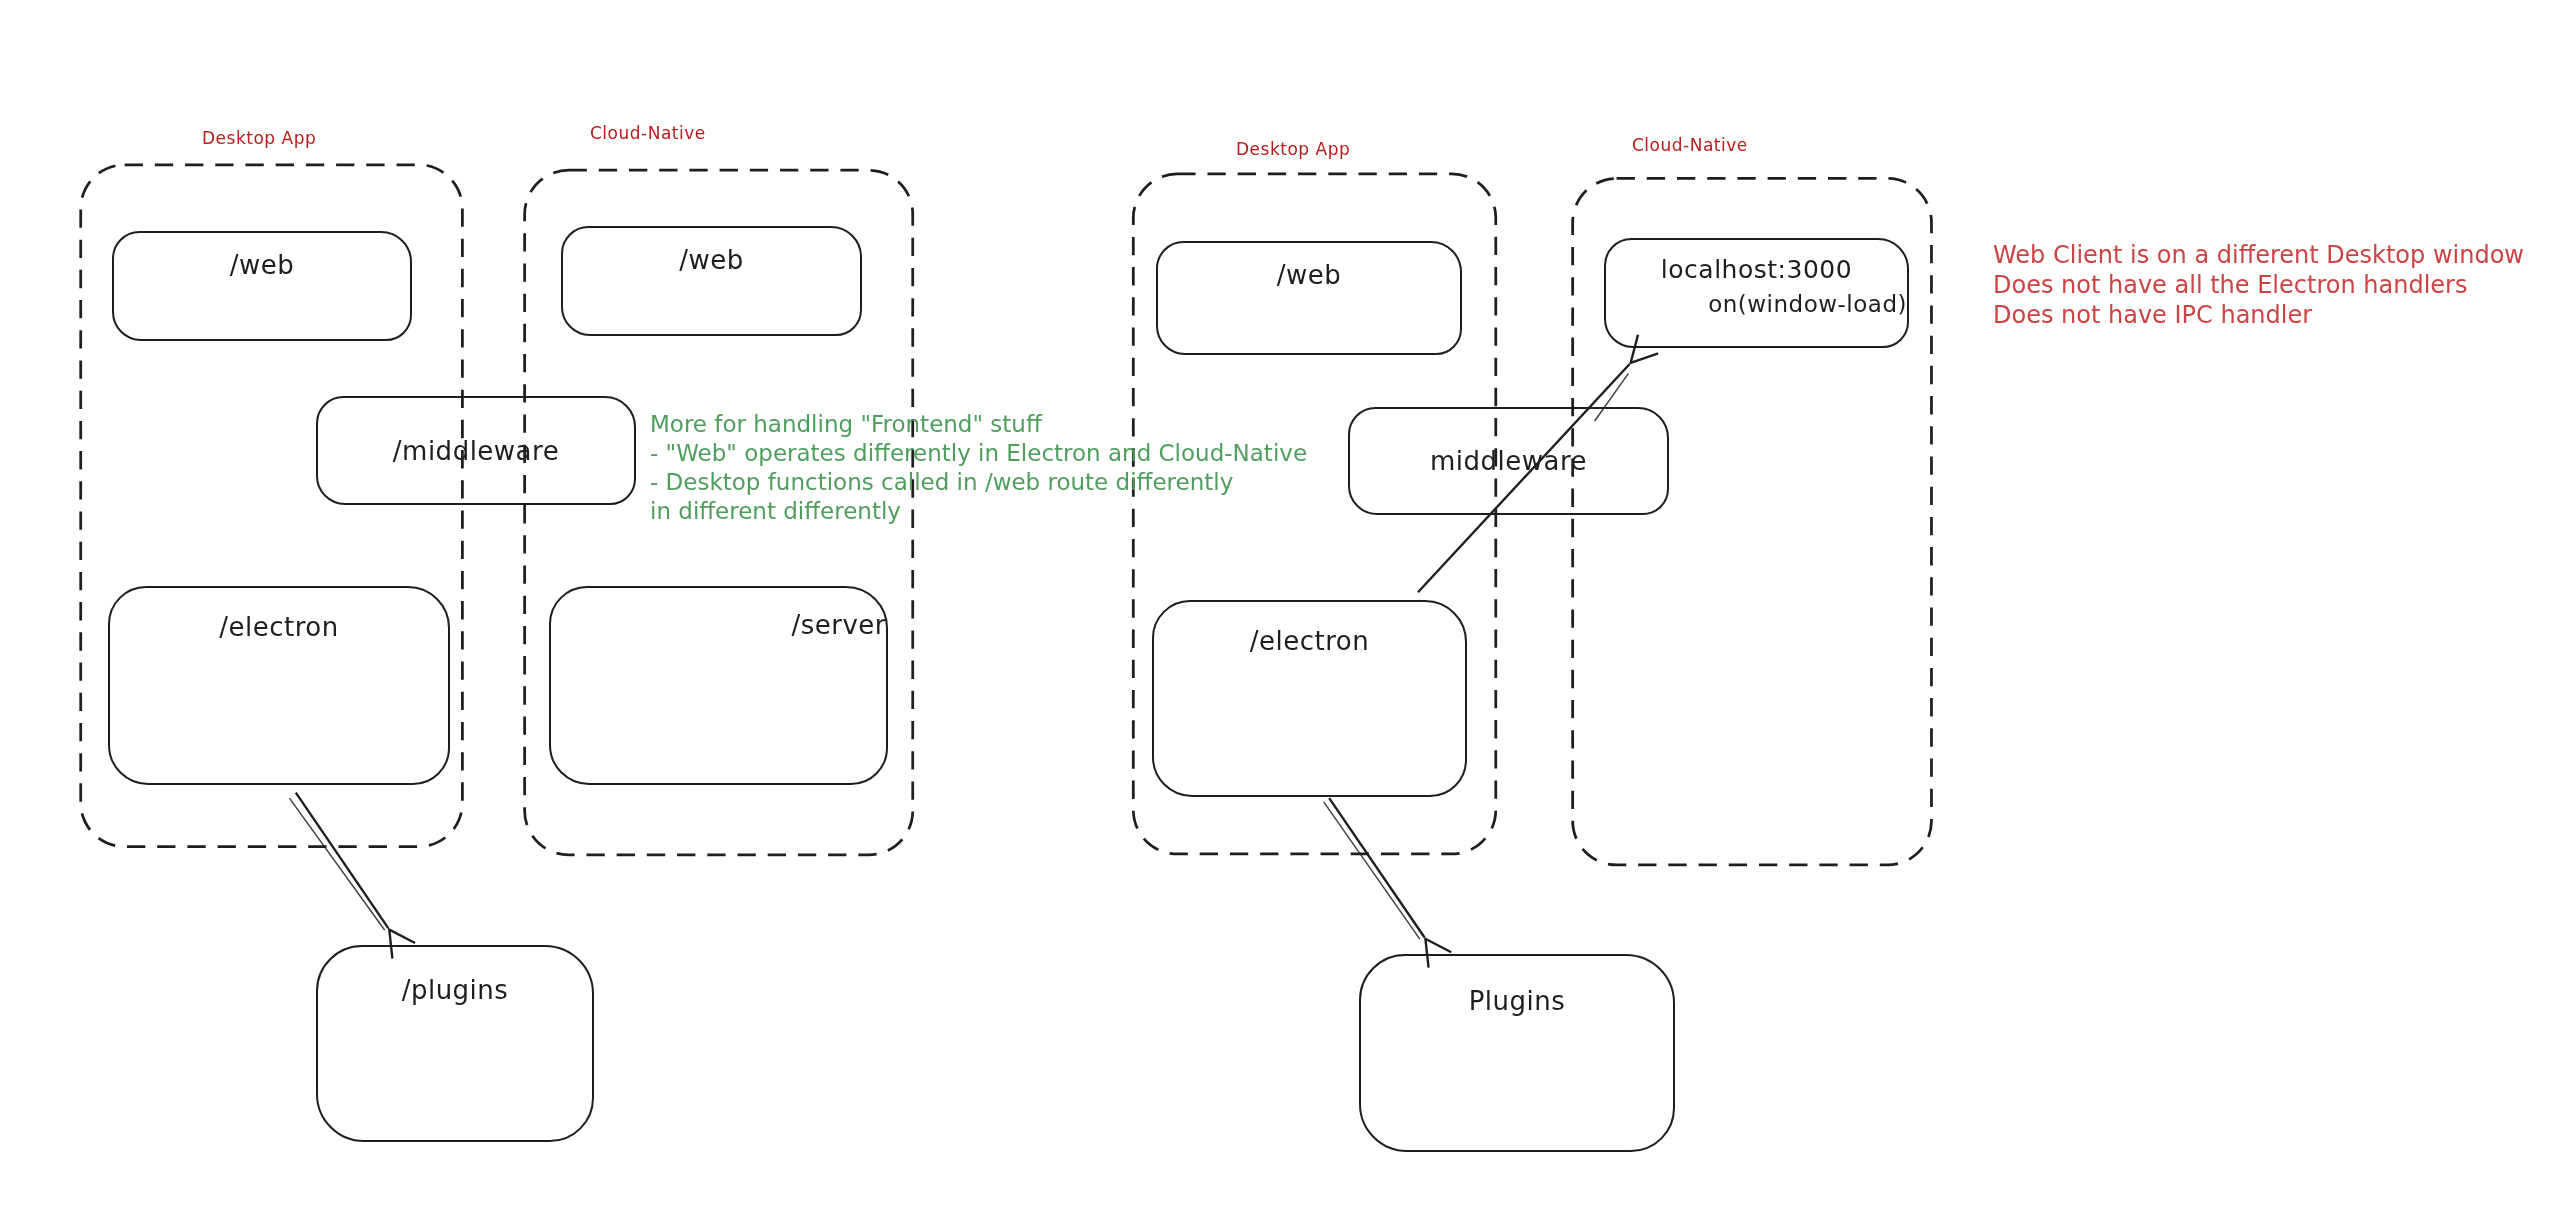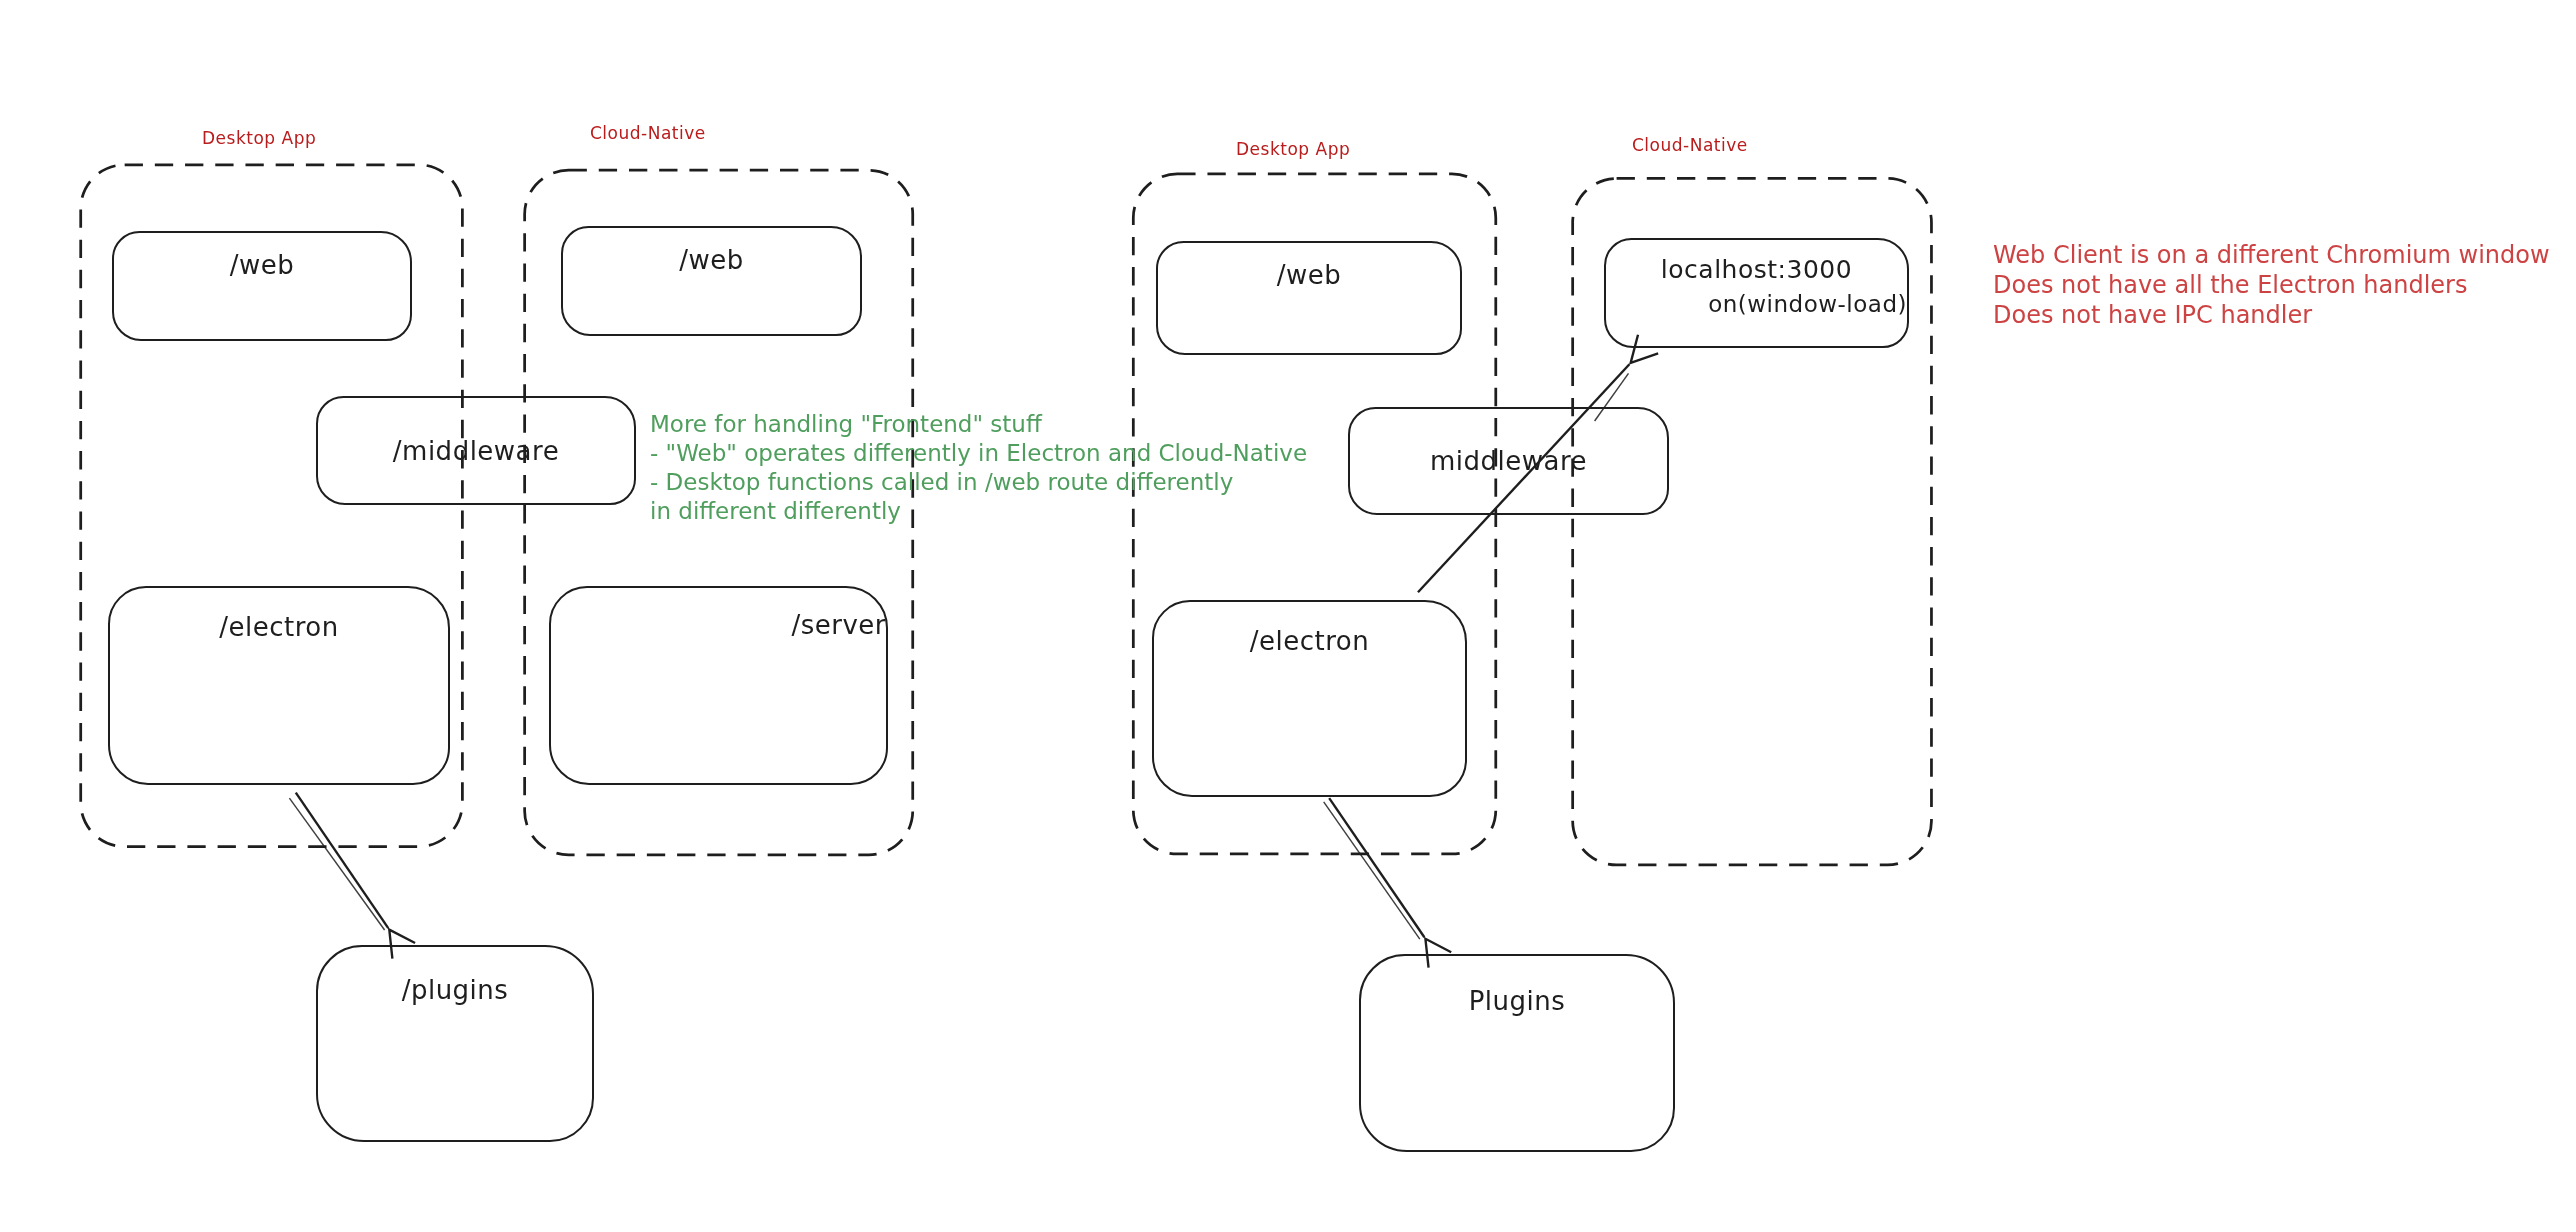--- a/index.html
+++ b/index.html
@@ -148,19 +148,19 @@
 
   <div class="node r-md" style="left:1152px; top:600px; width:315px; height:197px;">
     <div class="lbl" style="padding-top:24px;">/electron</div>
   </div>
 
   <div class="node r-lg" style="left:1359px; top:954px; width:316px; height:198px;">
     <div class="lbl" style="padding-top:30px;">Plugins</div>
   </div>
 
   <div class="note note-red" style="left:1993px; top:240px;">
-    <div class="line">Web Client is on a different Chromium window</div>
+    <div class="line">Web Client is on a different Desktop window</div>
     <div class="line">Does not have all the Electron handlers</div>
     <div class="line">Does not have IPC handler</div>
   </div>
 
 </div>
 
 
 </body></html>

